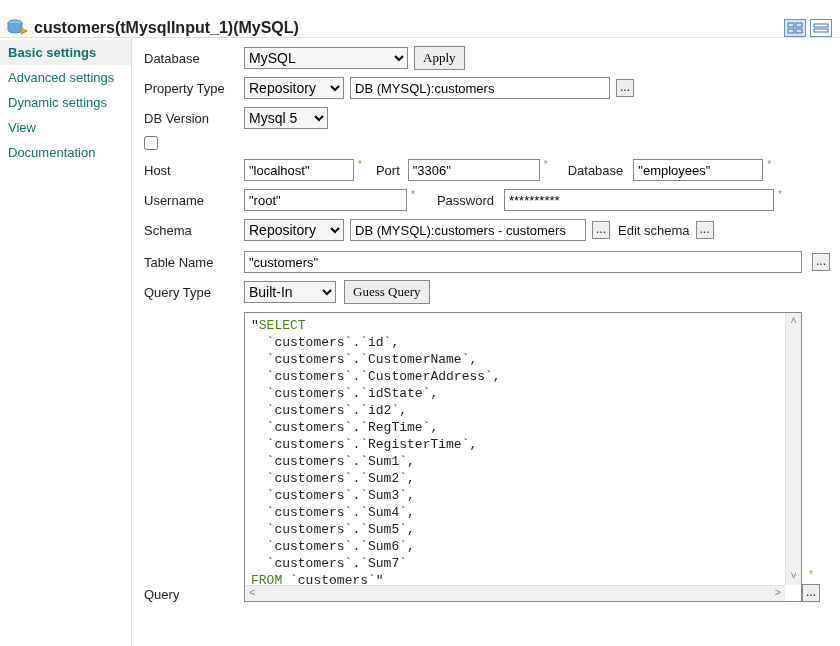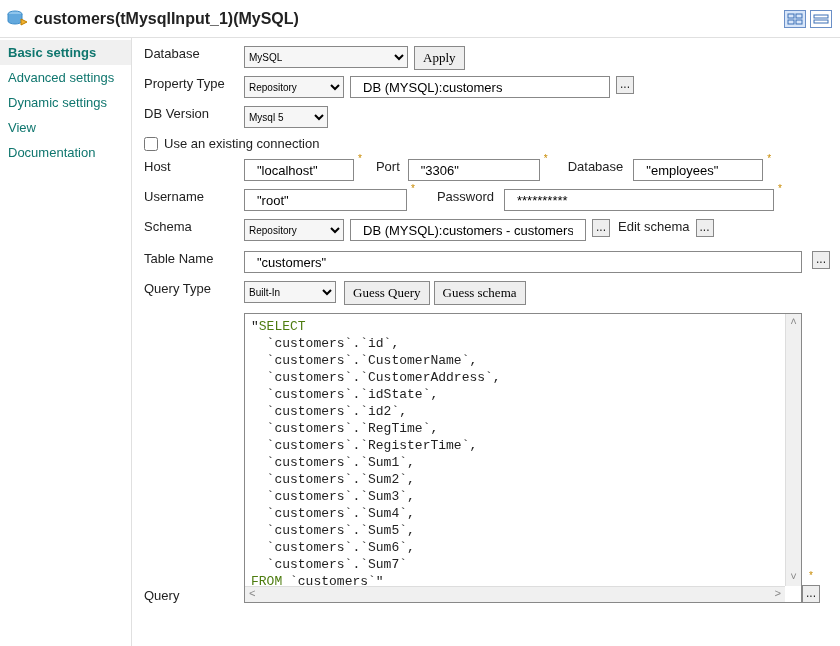--- a/index.html
+++ b/index.html
@@ -1,39 +1,39 @@
 <!DOCTYPE html>
 <html><head>
 <meta charset="utf-8">
 <style>
   html,body{margin:0;padding:0;width:840px;height:646px;background:#fff;font-family:"Segoe UI",Arial,sans-serif;font-size:13px;color:#222;overflow:hidden}
   *{box-sizing:border-box}
   .root{display:flex;flex-direction:column;width:840px;height:646px}
-  .hdr{display:flex;align-items:center;height:38px;padding:0 8px 0 6px;border-bottom:1px solid #e0e0e0}
+  .hdr{display:flex;align-items:flex-end;height:38px;padding:0 8px 0 6px;border-bottom:1px solid #e0e0e0}
   .hdr-icon{width:22px;height:18px;margin-right:6px;flex:none}
   .hdr-icon svg{display:block}
   .hdr-title{font-weight:700;font-size:16px}
   .hdr .sp{flex:1}
   .view-btn{width:22px;height:18px;border:1px solid #6a8fc7;margin-left:4px;display:flex;align-items:center;justify-content:center;background:#fff;padding:1px}
   .view-btn.sel{background:#d8e6f9}
   .body{display:flex;flex:1;overflow:hidden}
   .side{width:170px;border-right:1px solid #e0e0e0;padding-top:2px}
   .side-item{padding:5px 8px;cursor:default;color:#0f766e}
   .side-item.sel{font-weight:700;background:#f0f0f0}
   .main{flex:1;padding:8px 10px 4px 12px;position:relative}
-  .row{display:flex;align-items:flex-start;margin-bottom:6px;min-height:24px}
+  .row{display:flex;align-items:center;margin-bottom:6px;min-height:24px}
   .lbl{width:100px;color:#222;font-size:13px}
-  select{height:22px;border:1px solid #888;background:#f6f6f6;font-family:inherit;font-size:10px}
+  select{height:22px;border:1px solid #888;background:#f6f6f6;font-family:inherit;font-size:14px}
   select.db{width:164px}
   select.ptype{width:100px}
   select.dbv{width:84px}
   select.sch{width:100px}
   select.qt{width:92px}
   .btn{height:24px;padding:0 8px;border:1px solid #888;background:#eee;font-family:Liberation Serif, serif;font-size:13px;margin-left:6px}
-  .txt{height:22px;border:1px solid #888;background:#fff;padding:0 12px;font-family:inherit;font-size:13px}
+  .txt{height:22px;border:1px solid #888;background:#fff;padding:0 4px;font-family:inherit;font-size:13px}
   .repo{width:260px;background:#fff}
   .wide{width:558px}
   .mini{width:18px;height:18px;border:1px solid #888;background:#eee;margin-left:6px;font-size:12px;line-height:14px;text-align:center;display:inline-block}
   .chk{display:flex;align-items:center;margin:4px 0 8px 0}
   .chk input{margin:0 6px 0 0;width:14px;height:14px}
   .host{width:110px}
   .port{width:132px}
   .dbn{width:130px}
   .usr{width:163px}
   .pwd{width:270px}
@@ -111,21 +111,20 @@
         <span class="mini">...</span>
       </div>
 
       <div class="row">
         <span class="lbl">DB Version</span>
         <select class="dbv"><option>Mysql 5</option></select>
       </div>
 
       <div class="chk">
         <input type="checkbox" style="">
-        <span>Use an existing connection</span>
       </div>
 
       <div class="row">
         <span class="lbl">Host</span>
         <input class="txt host" value="&quot;localhost&quot;" style="">
           <span class="req">*</span>
         <span class="portlbl">Port</span>
         <input class="txt port" value="&quot;3306&quot;" style="">
           <span class="req">*</span>
         <span class="dblbl">Database</span>
@@ -154,21 +153,20 @@
       <div class="row" style="margin-top:8px">
         <span class="lbl">Table Name</span>
         <input class="txt wide" value="&quot;customers&quot;" style="">
         <span class="mini" style="margin-left:10px">...</span>
       </div>
 
       <div class="row">
         <span class="lbl">Query Type</span>
         <select class="qt"><option>Built-In</option></select>
         <button class="btn guess">Guess Query</button>
-        <button class="btn" style="margin-left:4px">Guess schema</button>
       </div>
 
       <div class="q-row">
         <span class="lbl">Query</span>
         <div class="qbox">
           <pre id="qpre">"<span class="kw">SELECT</span> 
   `customers`.`id`, 
   `customers`.`CustomerName`, 
   `customers`.`CustomerAddress`, 
   `customers`.`idState`, 

